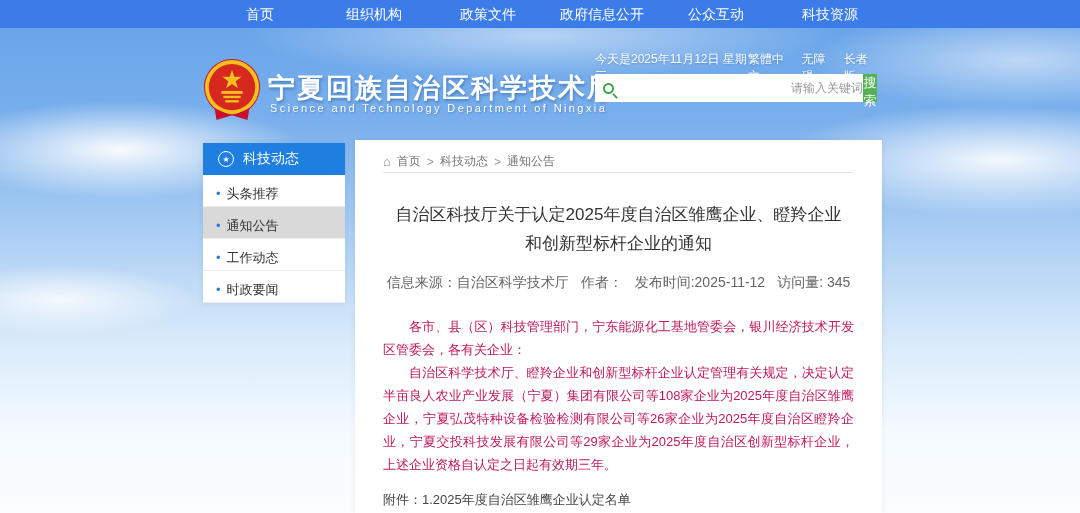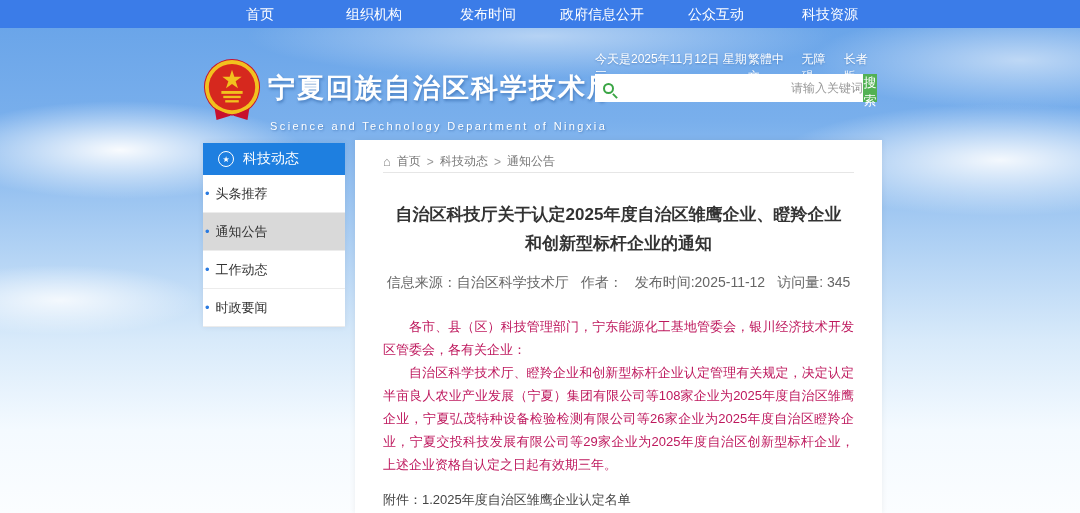--- a/index.html
+++ b/index.html
@@ -16,64 +16,64 @@
       linear-gradient(180deg,#66a2e8 0px,#79afec 120px,#a9cdf3 230px,#d8eafa 340px,#f4faff 430px,#fbfdff 513px);
   }
 
   
   .navbar { position:absolute; top:0; left:0; width:1080px; height:28px; background:#3b7ce8; display:flex; padding-left:203px; z-index:5; }
   .nav-item { width:114px; text-align:center; line-height:28px; color:#fff; font-size:14px; cursor:pointer; }
 
   
   .emblem { position:absolute; left:203px; top:57px; width:58px; height:66px; z-index:3; }
   .site-title { position:absolute; left:268px; top:70px; font-size:27px; font-weight:bold; color:#fff; letter-spacing:2px; text-shadow:1px 2px 3px rgba(20,70,140,.45); z-index:3; white-space:nowrap; }
-  .site-subtitle { position:absolute; left:270px; top:120px; font-size:11px; color:#fff; letter-spacing:2.4px; text-shadow:1px 1px 2px rgba(20,70,140,.4); z-index:3; white-space:nowrap; }
+  .site-subtitle { position:absolute; left:270px; top:102px; font-size:11px; color:#fff; letter-spacing:2.4px; text-shadow:1px 1px 2px rgba(20,70,140,.4); z-index:3; white-space:nowrap; }
 
   .topbar-right { position:absolute; left:595px; top:51px; width:282px; display:flex; justify-content:space-between; color:#fff; font-size:12px; text-shadow:0 1px 2px rgba(20,70,140,.35); z-index:3; }
   .top-links { display:flex; gap:9px; }
   .top-links span { cursor:pointer; }
 
   .searchbar { position:absolute; left:595px; top:74px; width:282px; height:28px; display:flex; z-index:3; }
   .search-field { flex:1; background:#fff; display:flex; align-items:center; padding-left:8px; }
   .mag-icon { width:11px; height:11px; border:2px solid #3aא0; border:2px solid #3aa544; border-radius:50%; position:relative; margin-right:7px; flex:0 0 auto; }
   .mag-icon::after { content:""; position:absolute; width:2px; height:6px; background:#3aa544; left:9px; top:8px; transform:rotate(-45deg); }
   .search-input { border:none; outline:none; flex:1; font-size:12px; color:#333; font-family:inherit; height:100%;text-align:right; }
   .search-input::placeholder { color:#999; }
   .search-btn { width:14px; background:#52b153; color:#fff; font-size:13px; border:none; cursor:pointer; font-family:inherit; }
 
   
   .sidebar { position:absolute; left:203px; top:143px; width:142px; background:#fff; box-shadow:0 0 6px rgba(0,0,0,.07); z-index:4; }
   .sidebar-header { height:32px; background:#1e7fe0; color:#fff; display:flex; align-items:center; padding-left:15px; gap:9px; font-size:14px; }
   .circ-star { width:16px; height:16px; border:1.5px solid #fff; border-radius:50%; display:flex; align-items:center; justify-content:center; font-size:8px; color:#fff; }
-  .sidebar-item { height:38px; line-height:38px; padding-left:2px; font-size:13px; color:#333; border-bottom:1px solid #ececec; cursor:pointer; white-space:nowrap; }
+  .sidebar-item { height:32px; line-height:38px; padding-left:13px; font-size:13px; color:#333; border-bottom:1px solid #ececec; cursor:pointer; white-space:nowrap; }
   .sidebar-item .dot { color:#2a7ae0; margin-right:6px; font-size:13px; }
   .sidebar-item.active { background:#d9d9d9; }
 
   
   .content { position:absolute; left:355px; top:140px; width:527px; height:373px; background:#fff; box-shadow:0 0 6px rgba(0,0,0,.07); padding:0 28px; z-index:4; }
   .breadcrumb { display:flex; align-items:center; gap:6px; padding-top:11px; height:33px; border-bottom:1px solid #e6e6e6; font-size:12px; color:#777; }
   .breadcrumb .home-icon { font-size:13px; color:#888; }
   .breadcrumb a { color:#777; text-decoration:none; cursor:pointer; }
   .crumb-sep { color:#999; }
 
-  .article-title { margin-top:27px; text-align:center; font-size:17px; font-weight:bold; color:#333; line-height:29px; }
+  .article-title { margin-top:27px; text-align:center; font-size:17px; font-weight:normal; color:#333; line-height:29px; }
   .article-meta { margin-top:16px; text-align:center; font-size:14px; color:#666; display:flex; justify-content:center; gap:12px; }
   .article-body { margin-top:23px; font-size:13px; color:#be185d; line-height:23px; text-align:justify; }
   .article-body p { text-indent:2em; }
   .attachments { margin-top:12px; display:flex; font-size:13px; color:#444; line-height:24px; }
   .attach-label { white-space:nowrap; }
   .attach-list div { cursor:pointer; }
 </style>
 </head>
 <body>
 
 <div class="navbar">
   <div class="nav-item">首页</div>
   <div class="nav-item">组织机构</div>
-  <div class="nav-item">发布时间</div>
+  <div class="nav-item">政策文件</div>
   <div class="nav-item">政府信息公开</div>
   <div class="nav-item">公众互动</div>
   <div class="nav-item">科技资源</div>
 </div>
 
 <svg class="emblem" viewBox="0 0 60 66">
   <circle cx="30" cy="30" r="29" fill="#c8102e"></circle>
   <circle cx="30" cy="30" r="28" fill="#f2c11e"></circle>
   <circle cx="30" cy="30" r="24" fill="#d6281e"></circle>
   <polygon points="30,12 32.4,19.4 40,19.4 33.8,23.9 36.2,31.2 30,26.7 23.8,31.2 26.2,23.9 20,19.4 27.6,19.4" fill="#f2c11e"></polygon>

